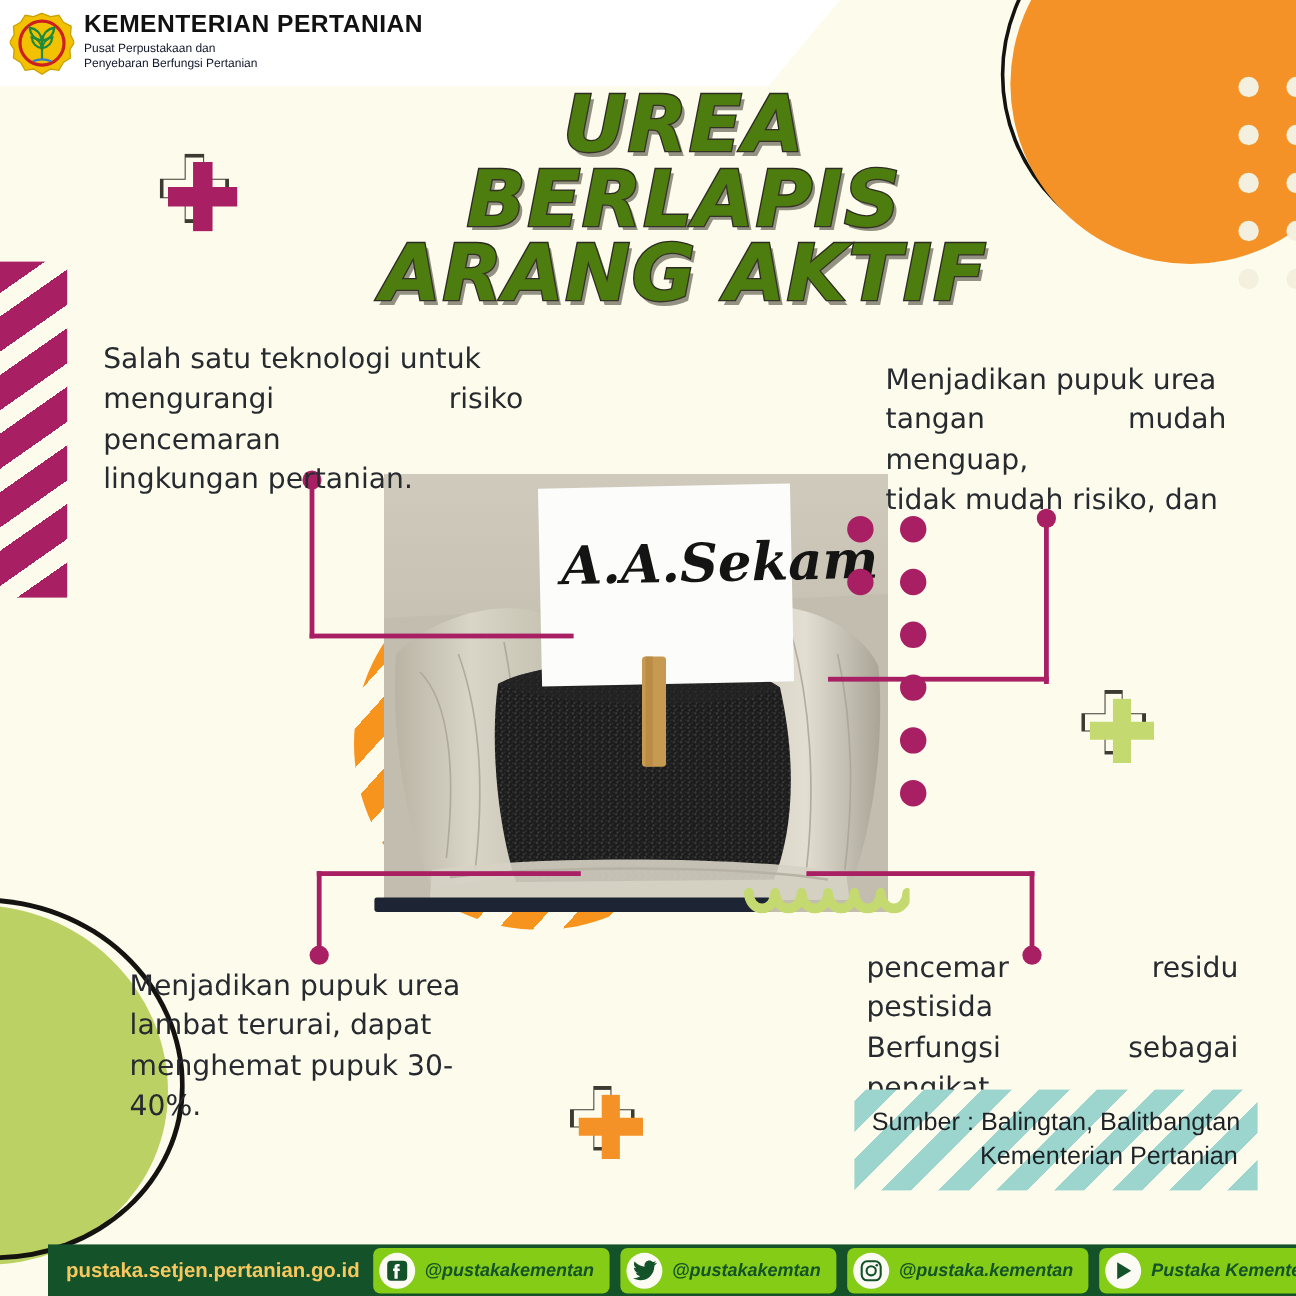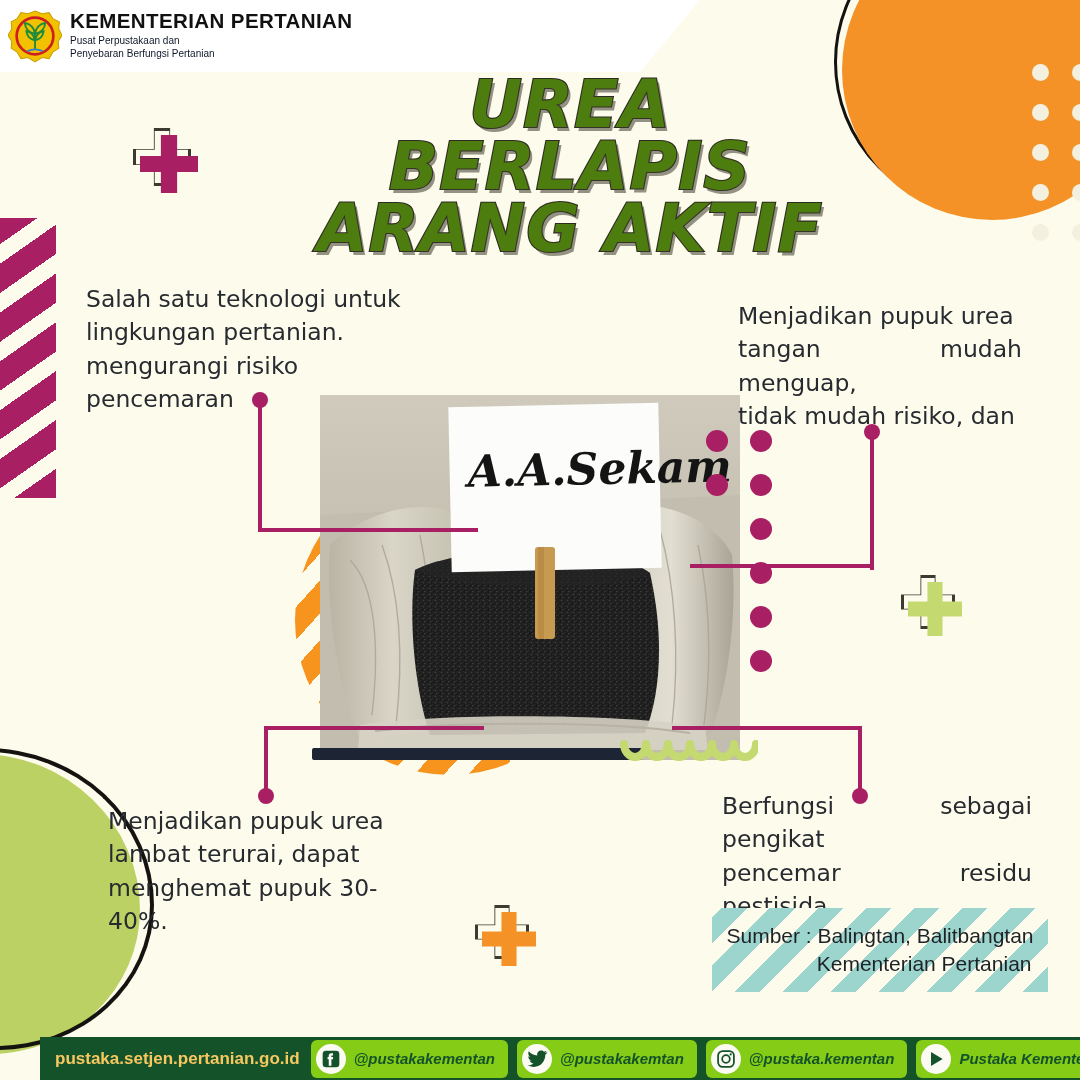--- a/index.html
+++ b/index.html
@@ -330,39 +330,39 @@
       <div class="bigdot" style="left: 0px; top: 44px;"></div>
       <div class="bigdot" style="left: 44px; top: 44px;"></div>
       <div class="bigdot" style="left: 44px; top: 88px;"></div>
       <div class="bigdot" style="left: 44px; top: 132px;"></div>
       <div class="bigdot" style="left: 44px; top: 176px;"></div>
       <div class="bigdot" style="left: 44px; top: 220px;"></div>
     </div>
 
   <div class="txt" style="left:86px; top:283px; width:350px;">
     <p>Salah satu teknologi untuk</p>
+    <p>mengurangi risiko pencemaran</p>
     <p>lingkungan pertanian.</p>
-    <p>mengurangi risiko pencemaran</p>
   </div>
 
   <div class="txt" style="left:738px; top:300px; width:284px;">
     <p>Menjadikan pupuk urea</p>
     <p>tangan mudah menguap,</p>
     <p>tidak mudah risiko, dan</p>
   </div>
 
   <div class="txt" style="left:108px; top:805px; width:312px;">
     <p>Menjadikan pupuk urea</p>
     <p>lambat terurai, dapat</p>
     <p>menghemat pupuk 30-40%.</p>
   </div>
 
   <div class="txt" style="left:722px; top:790px; width:310px;">
+    <p>pencemar residu pestisida</p>
     <p>Berfungsi sebagai pengikat</p>
-    <p>pencemar residu pestisida</p>
     <p>organoklorin.</p>
   </div>
 
   <div class="source-box">
     <div class="source-text">
       <span>Sumber : Balingtan, Balitbangtan</span>
       <span class="l2">Kementerian Pertanian</span>
     </div>
   </div>
 

